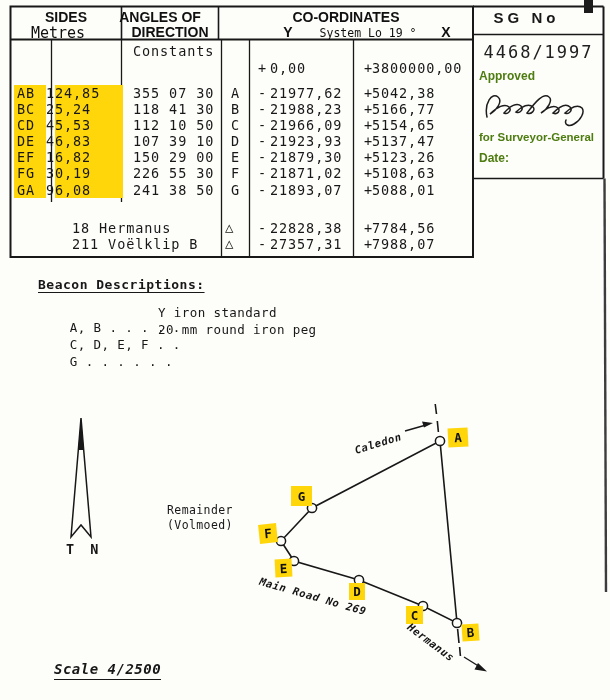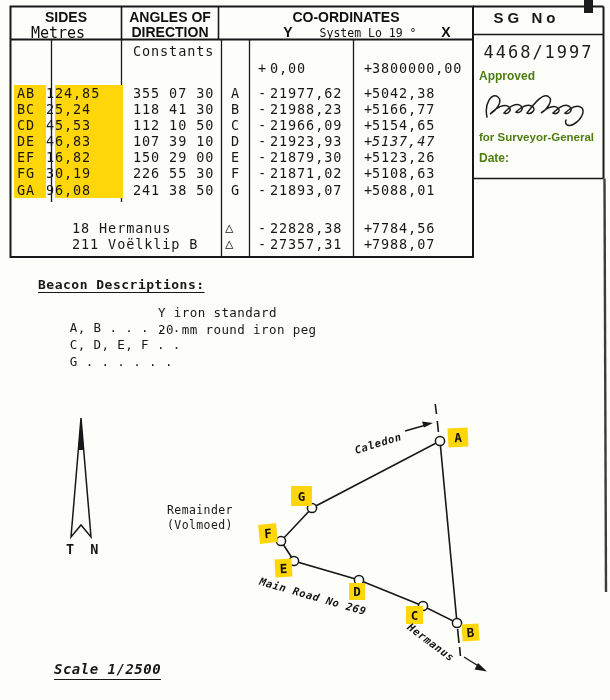--- a/index.html
+++ b/index.html
@@ -134,21 +134,21 @@
 
     <polygon points="81,418 71,537 81,525 91,537" fill="#fdfdfa" stroke="#181818" stroke-width="1.5"></polygon>
     <polygon points="81,418 78.1,450 83.9,450" fill="#181818"></polygon>
   </svg>
 
   <div class="hl" style="left:14px;top:85px;width:32px;height:113px;"></div>
   <div class="hl" style="left:55px;top:85px;width:68px;height:113px;"></div>
 
   <div class="hdr" style="left:10px;top:9px;width:112px;font-size:14px;">SIDES</div>
   <div class="hdr sub" style="left:10px;top:24px;width:96px;font-size:15px;">Metres</div>
-  <div class="hdr" style="left:122px;top:9px;width:96px;font-size:14px;">ANGLES OF</div>
+  <div class="hdr" style="left:112px;top:9px;width:96px;font-size:14px;">ANGLES OF</div>
   <div class="hdr" style="left:122px;top:24px;width:96px;font-size:14px;">DIRECTION</div>
   <div class="hdr" style="left:219px;top:9px;width:254px;font-size:14px;">CO-ORDINATES</div>
   <div class="hdr" style="left:280px;top:24px;width:16px;font-size:14px;">Y</div>
   <div class="hdr sub" style="left:316px;top:26px;width:104px;font-size:11.5px;">System Lo 19 °</div>
   <div class="hdr" style="left:438px;top:24px;width:16px;font-size:14px;">X</div>
 
   <div class="c x-angle" style="top:44px;">Constants</div>
   <div class="c x-ysign" style="top:61px;">+</div>
   <div class="c r w-y" style="top:61px;">0,00</div>
   <div class="c" style="left:364px;top:61px;">+</div>
@@ -181,21 +181,21 @@
   <div class="c x-xsign" style="top:118px;">+</div>
   <div class="c r w-x" style="top:118px;">5154,65</div>
 
   <div class="c x-side" style="top:134px;">DE</div>
   <div class="c r w-metres" style="top:134px;">46,83</div>
   <div class="c x-angle" style="top:134px;">107 39 10</div>
   <div class="c x-pt" style="top:134px;">D</div>
   <div class="c x-ysign" style="top:134px;">-</div>
   <div class="c r w-y" style="top:134px;">21923,93</div>
   <div class="c x-xsign" style="top:134px;">+</div>
-  <div class="c r w-x" style="top:134px;font-style:italic;">5137,47</div>
+  <div class="c r w-x" style="top:134px;">5137,47</div>
 
   <div class="c x-side" style="top:150px;">EF</div>
   <div class="c r w-metres" style="top:150px;">16,82</div>
   <div class="c x-angle" style="top:150px;">150 29 00</div>
   <div class="c x-pt" style="top:150px;">E</div>
   <div class="c x-ysign" style="top:150px;">-</div>
   <div class="c r w-y" style="top:150px;">21879,30</div>
   <div class="c x-xsign" style="top:150px;">+</div>
   <div class="c r w-x" style="top:150px;">5123,26</div>
 
@@ -258,15 +258,15 @@
 
   <div class="remainder" style="top:503px;">Remainder</div>
   <div class="remainder" style="top:518px;">(Volmoed)</div>
 
   <div class="road" style="left:337px;top:437px;width:82px;transform:rotate(-17deg);">Caledon</div>
   <div class="road" style="left:238px;top:590px;width:150px;transform:rotate(16deg);">Main Road No 269</div>
   <div class="road" style="left:390px;top:636px;width:82px;transform:rotate(37deg);">Hermanus</div>
 
   <div class="tn">T N</div>
 
-  <div class="scale">Scale 1/2500</div>
+  <div class="scale">Scale 4/2500</div>
 
 </div>
 
 </body></html>

